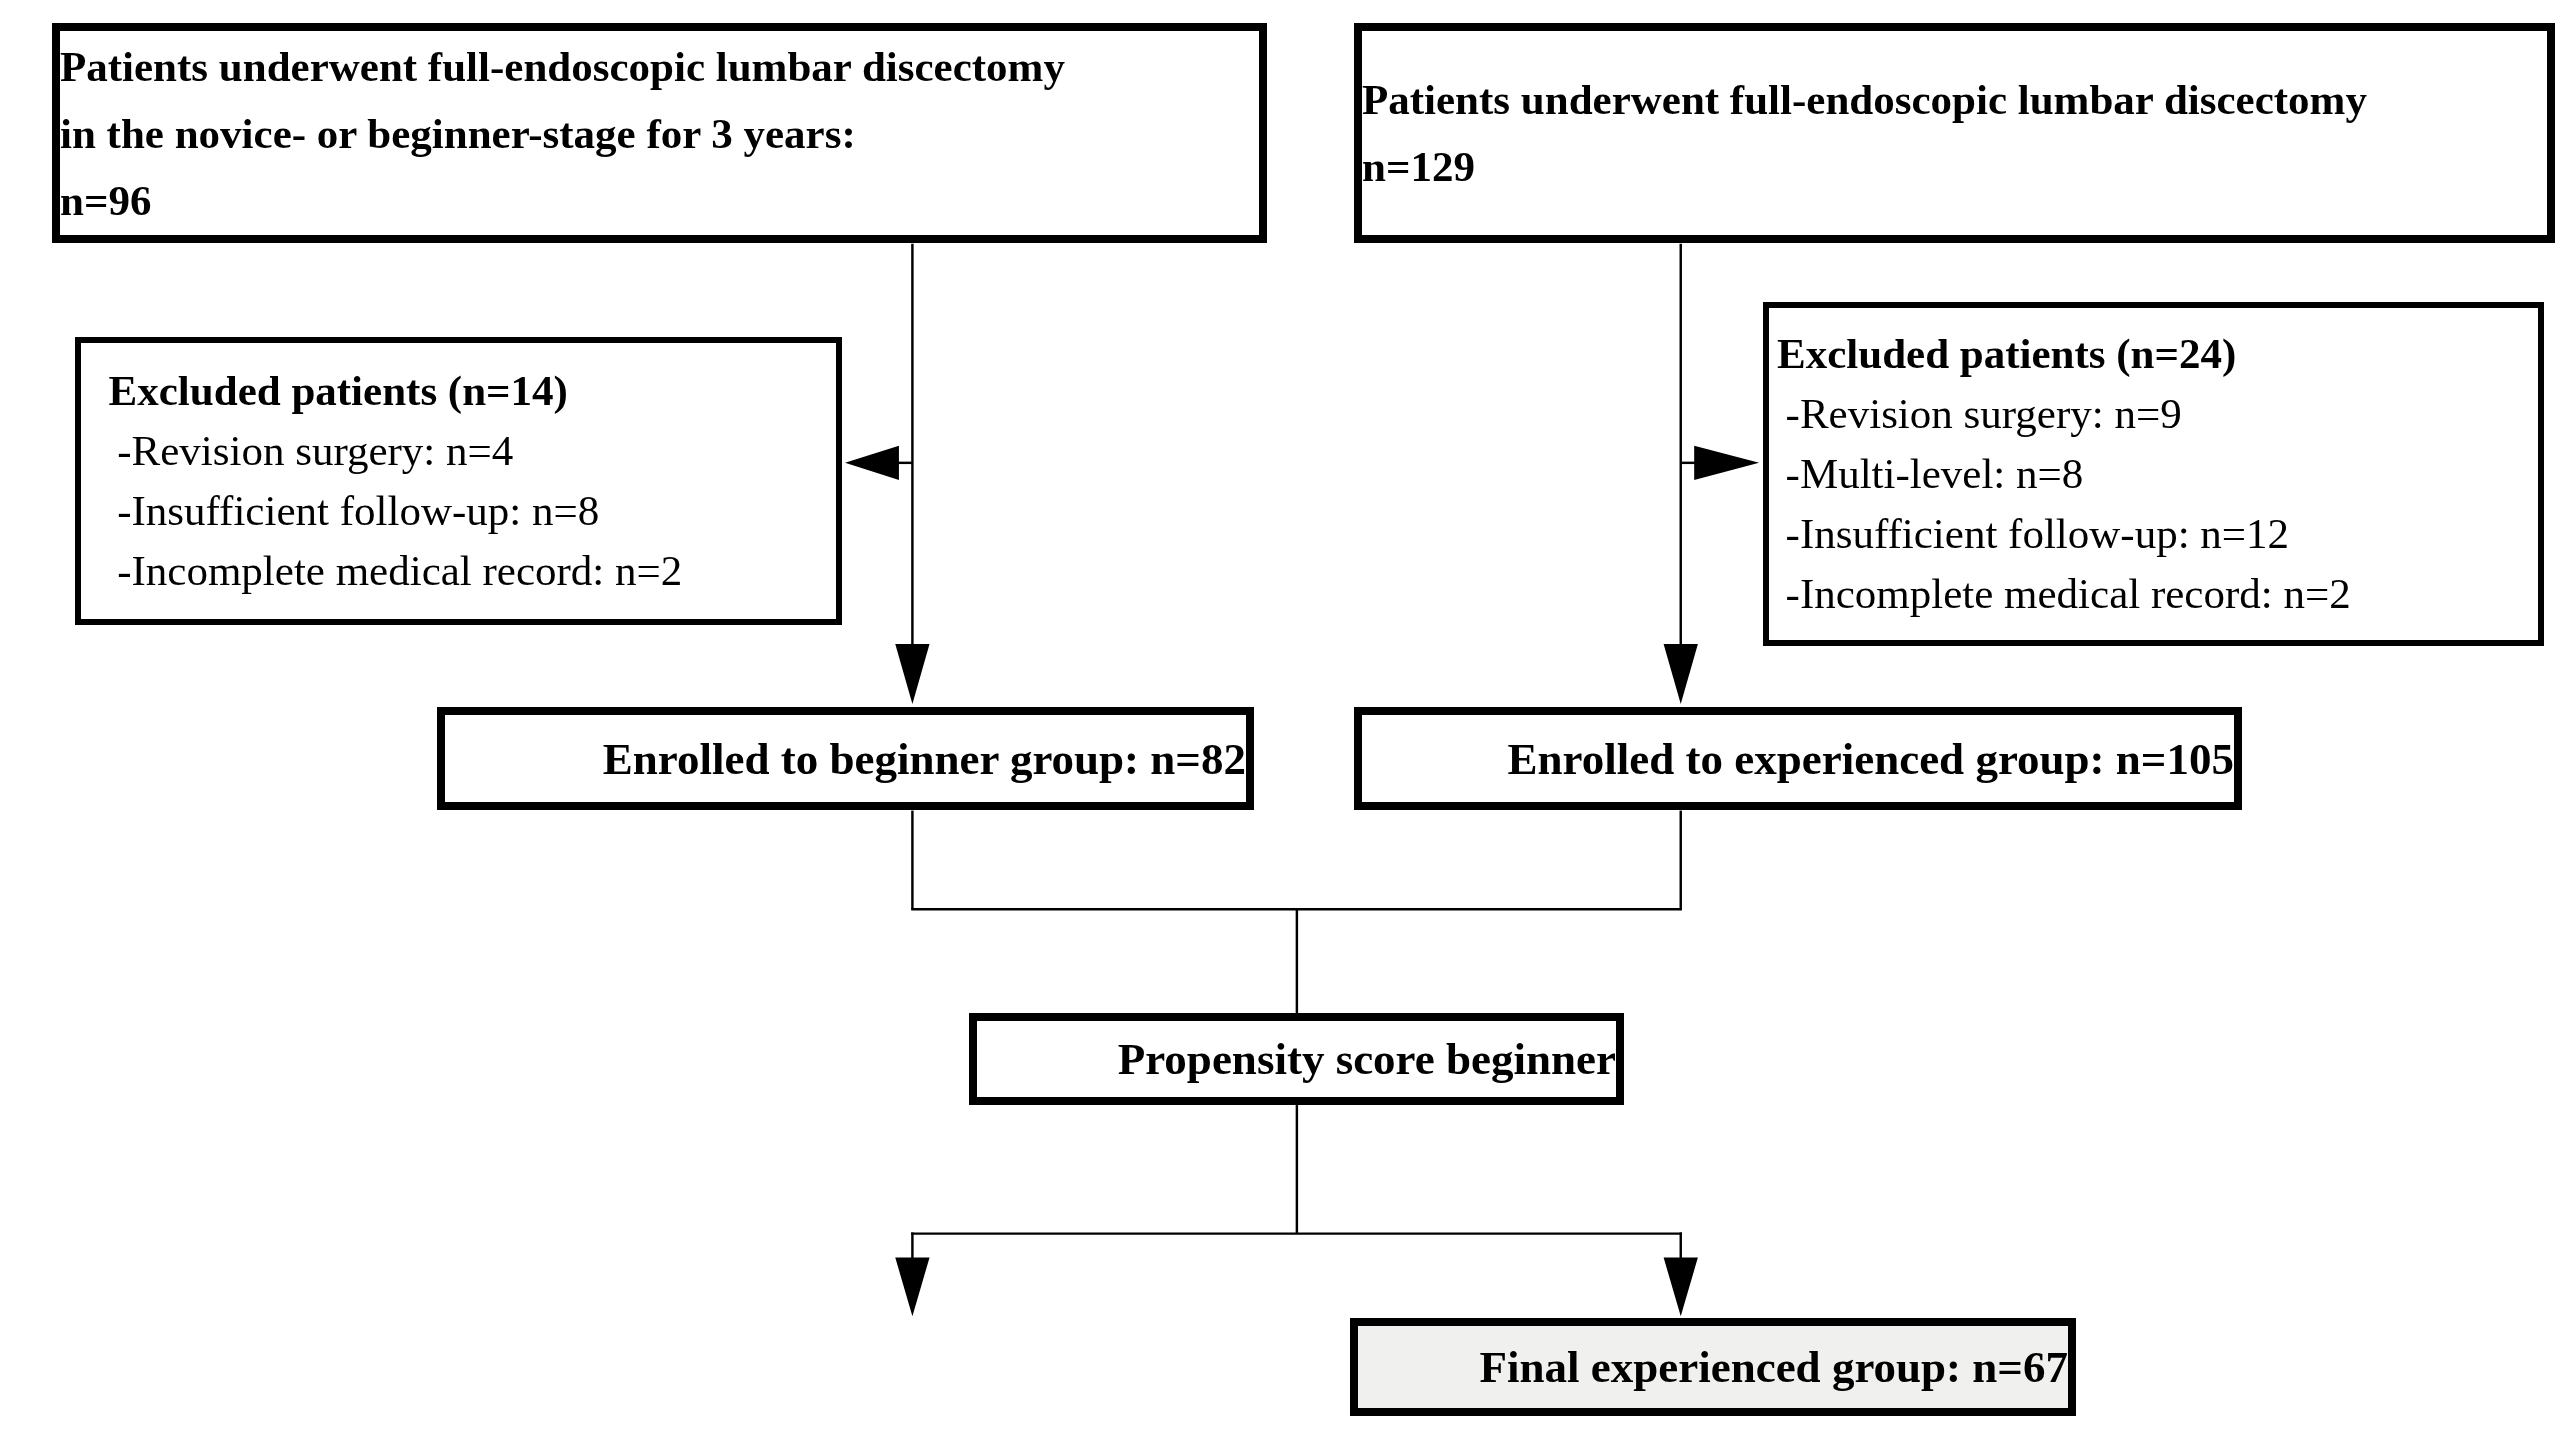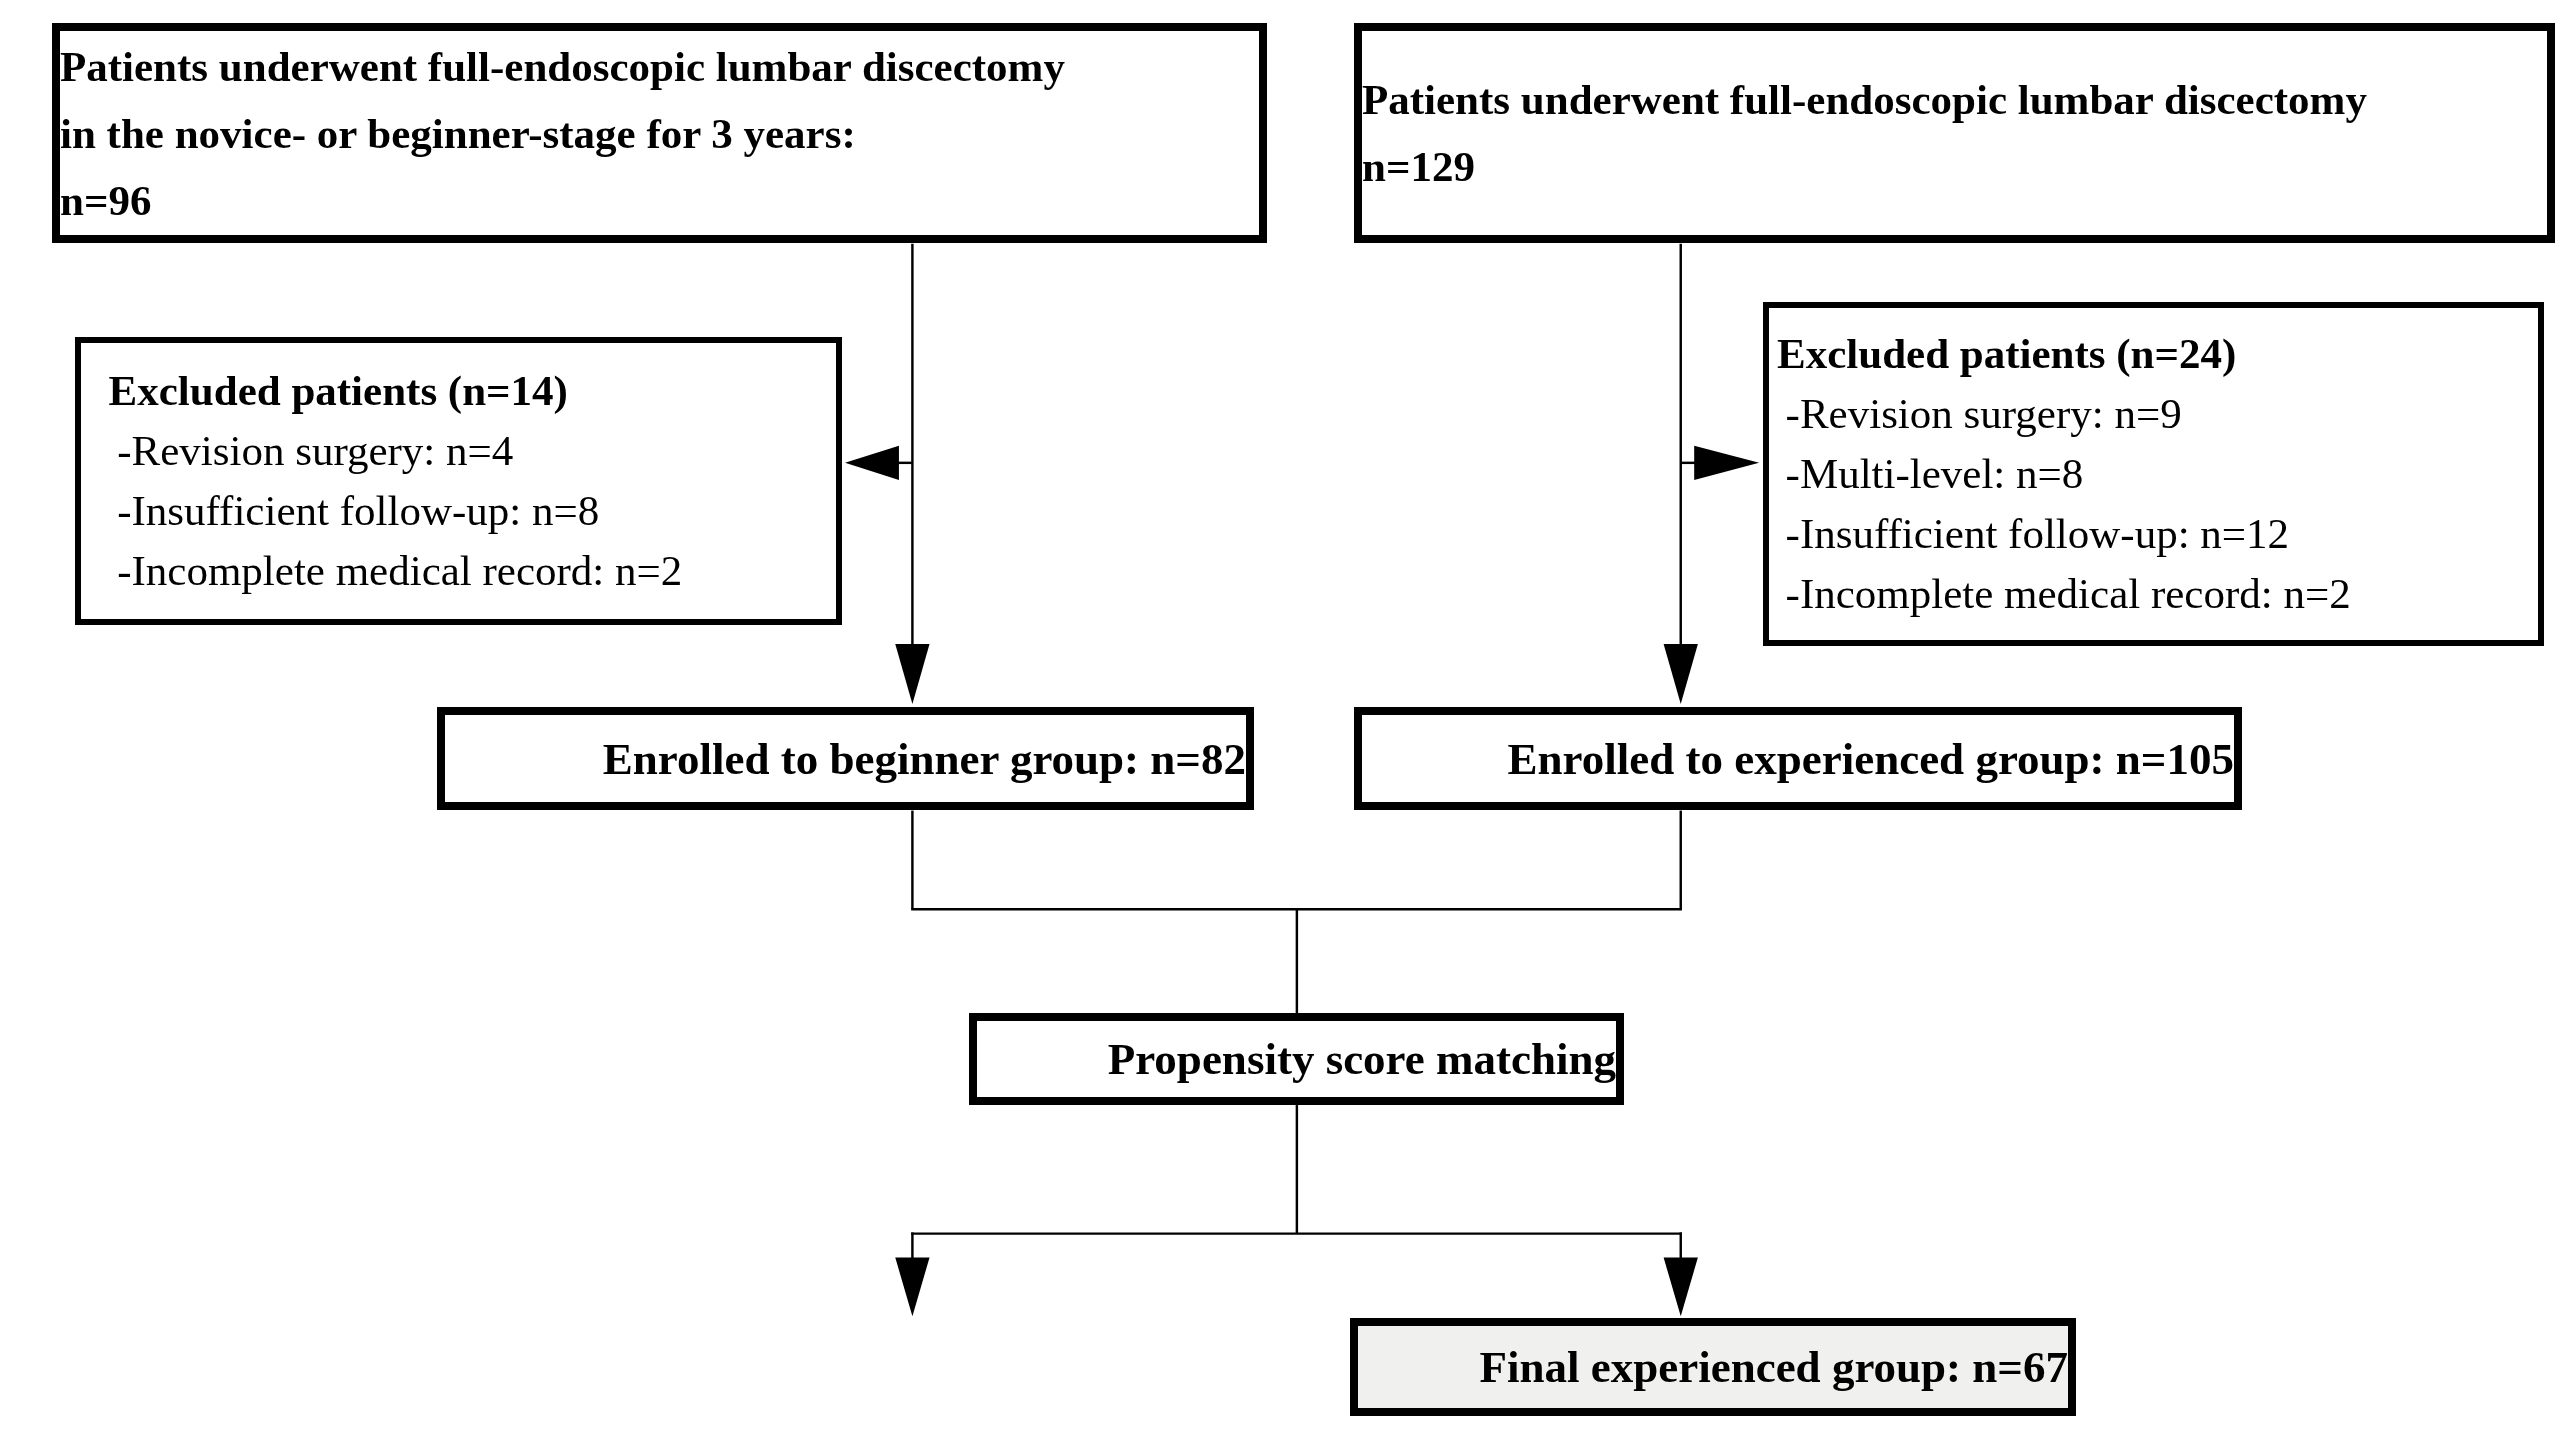--- a/index.html
+++ b/index.html
@@ -150,21 +150,21 @@
 
   <div class="box center-label" id="box-enrolled-beginner">
     <span>Enrolled to beginner group: n=82</span>
   </div>
 
   <div class="box center-label" id="box-enrolled-experienced">
     <span>Enrolled to experienced group: n=105</span>
   </div>
 
   <div class="box center-label" id="box-propensity">
-    <span>Propensity score matching</span>
+    <span>Propensity score beginner</span>
   </div>
 
 
   <div class="box center-label final" id="box-final-experienced">
     <span>Final experienced group: n=67</span>
   </div>
 
 </div>
 
 

